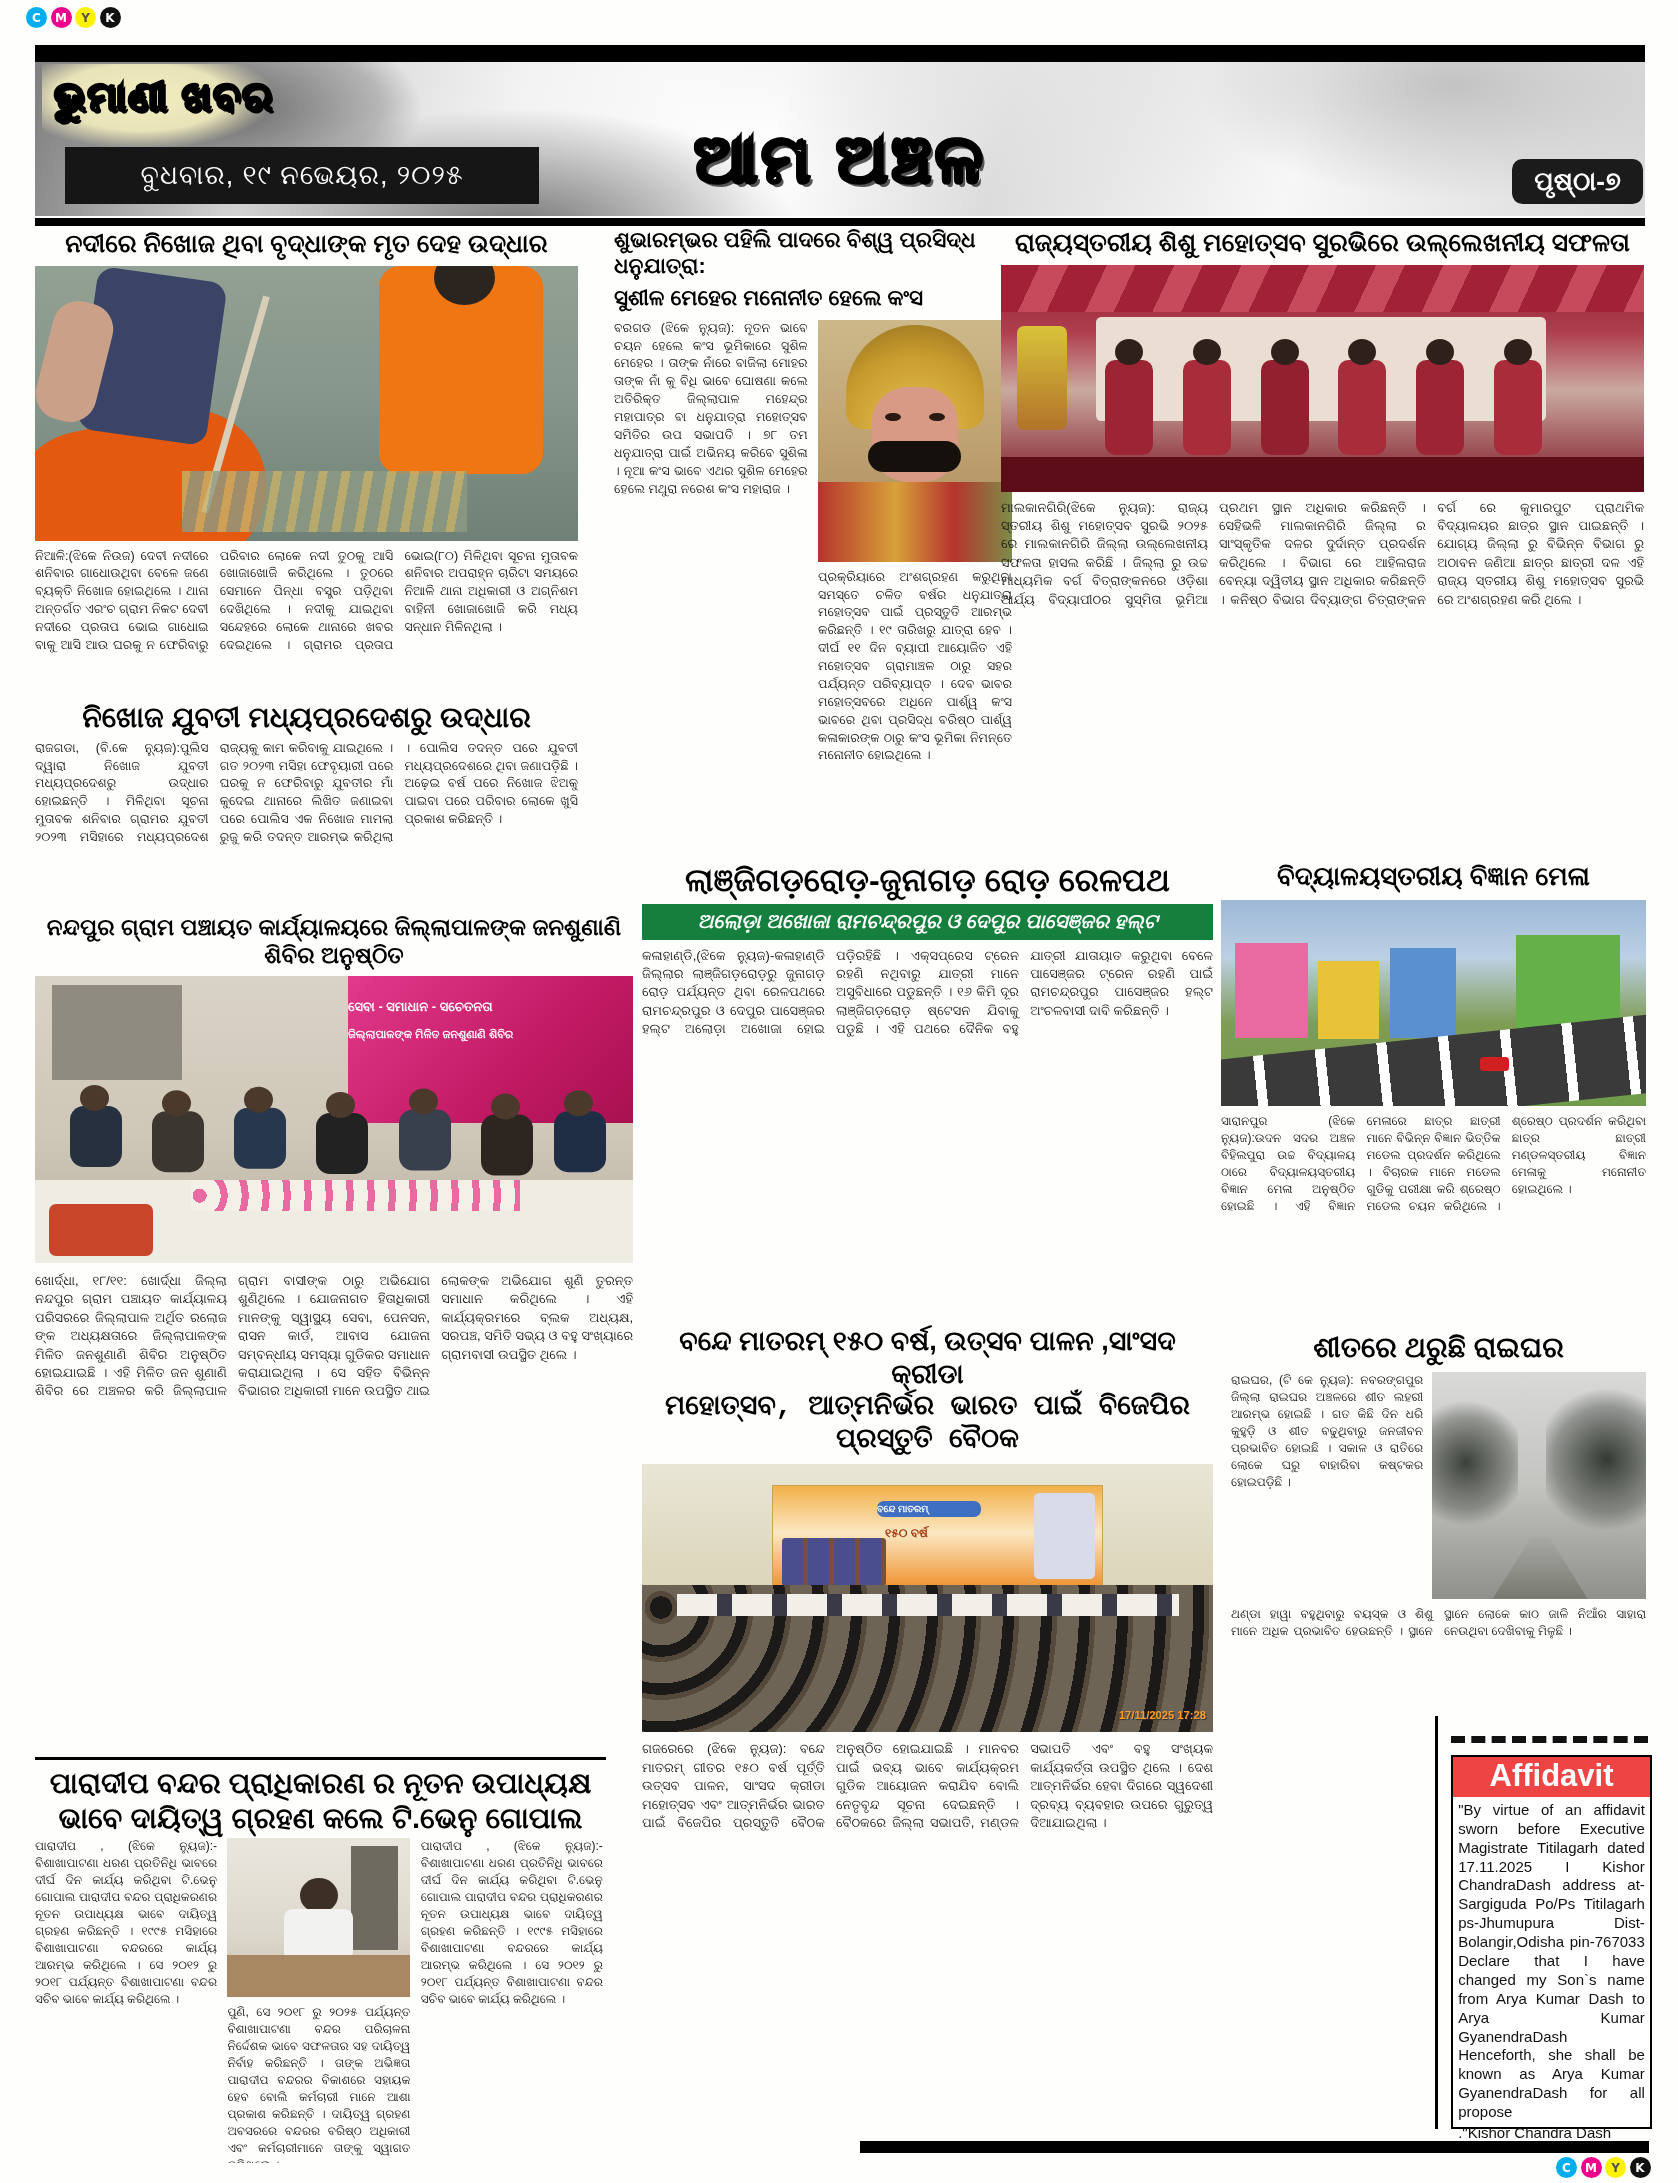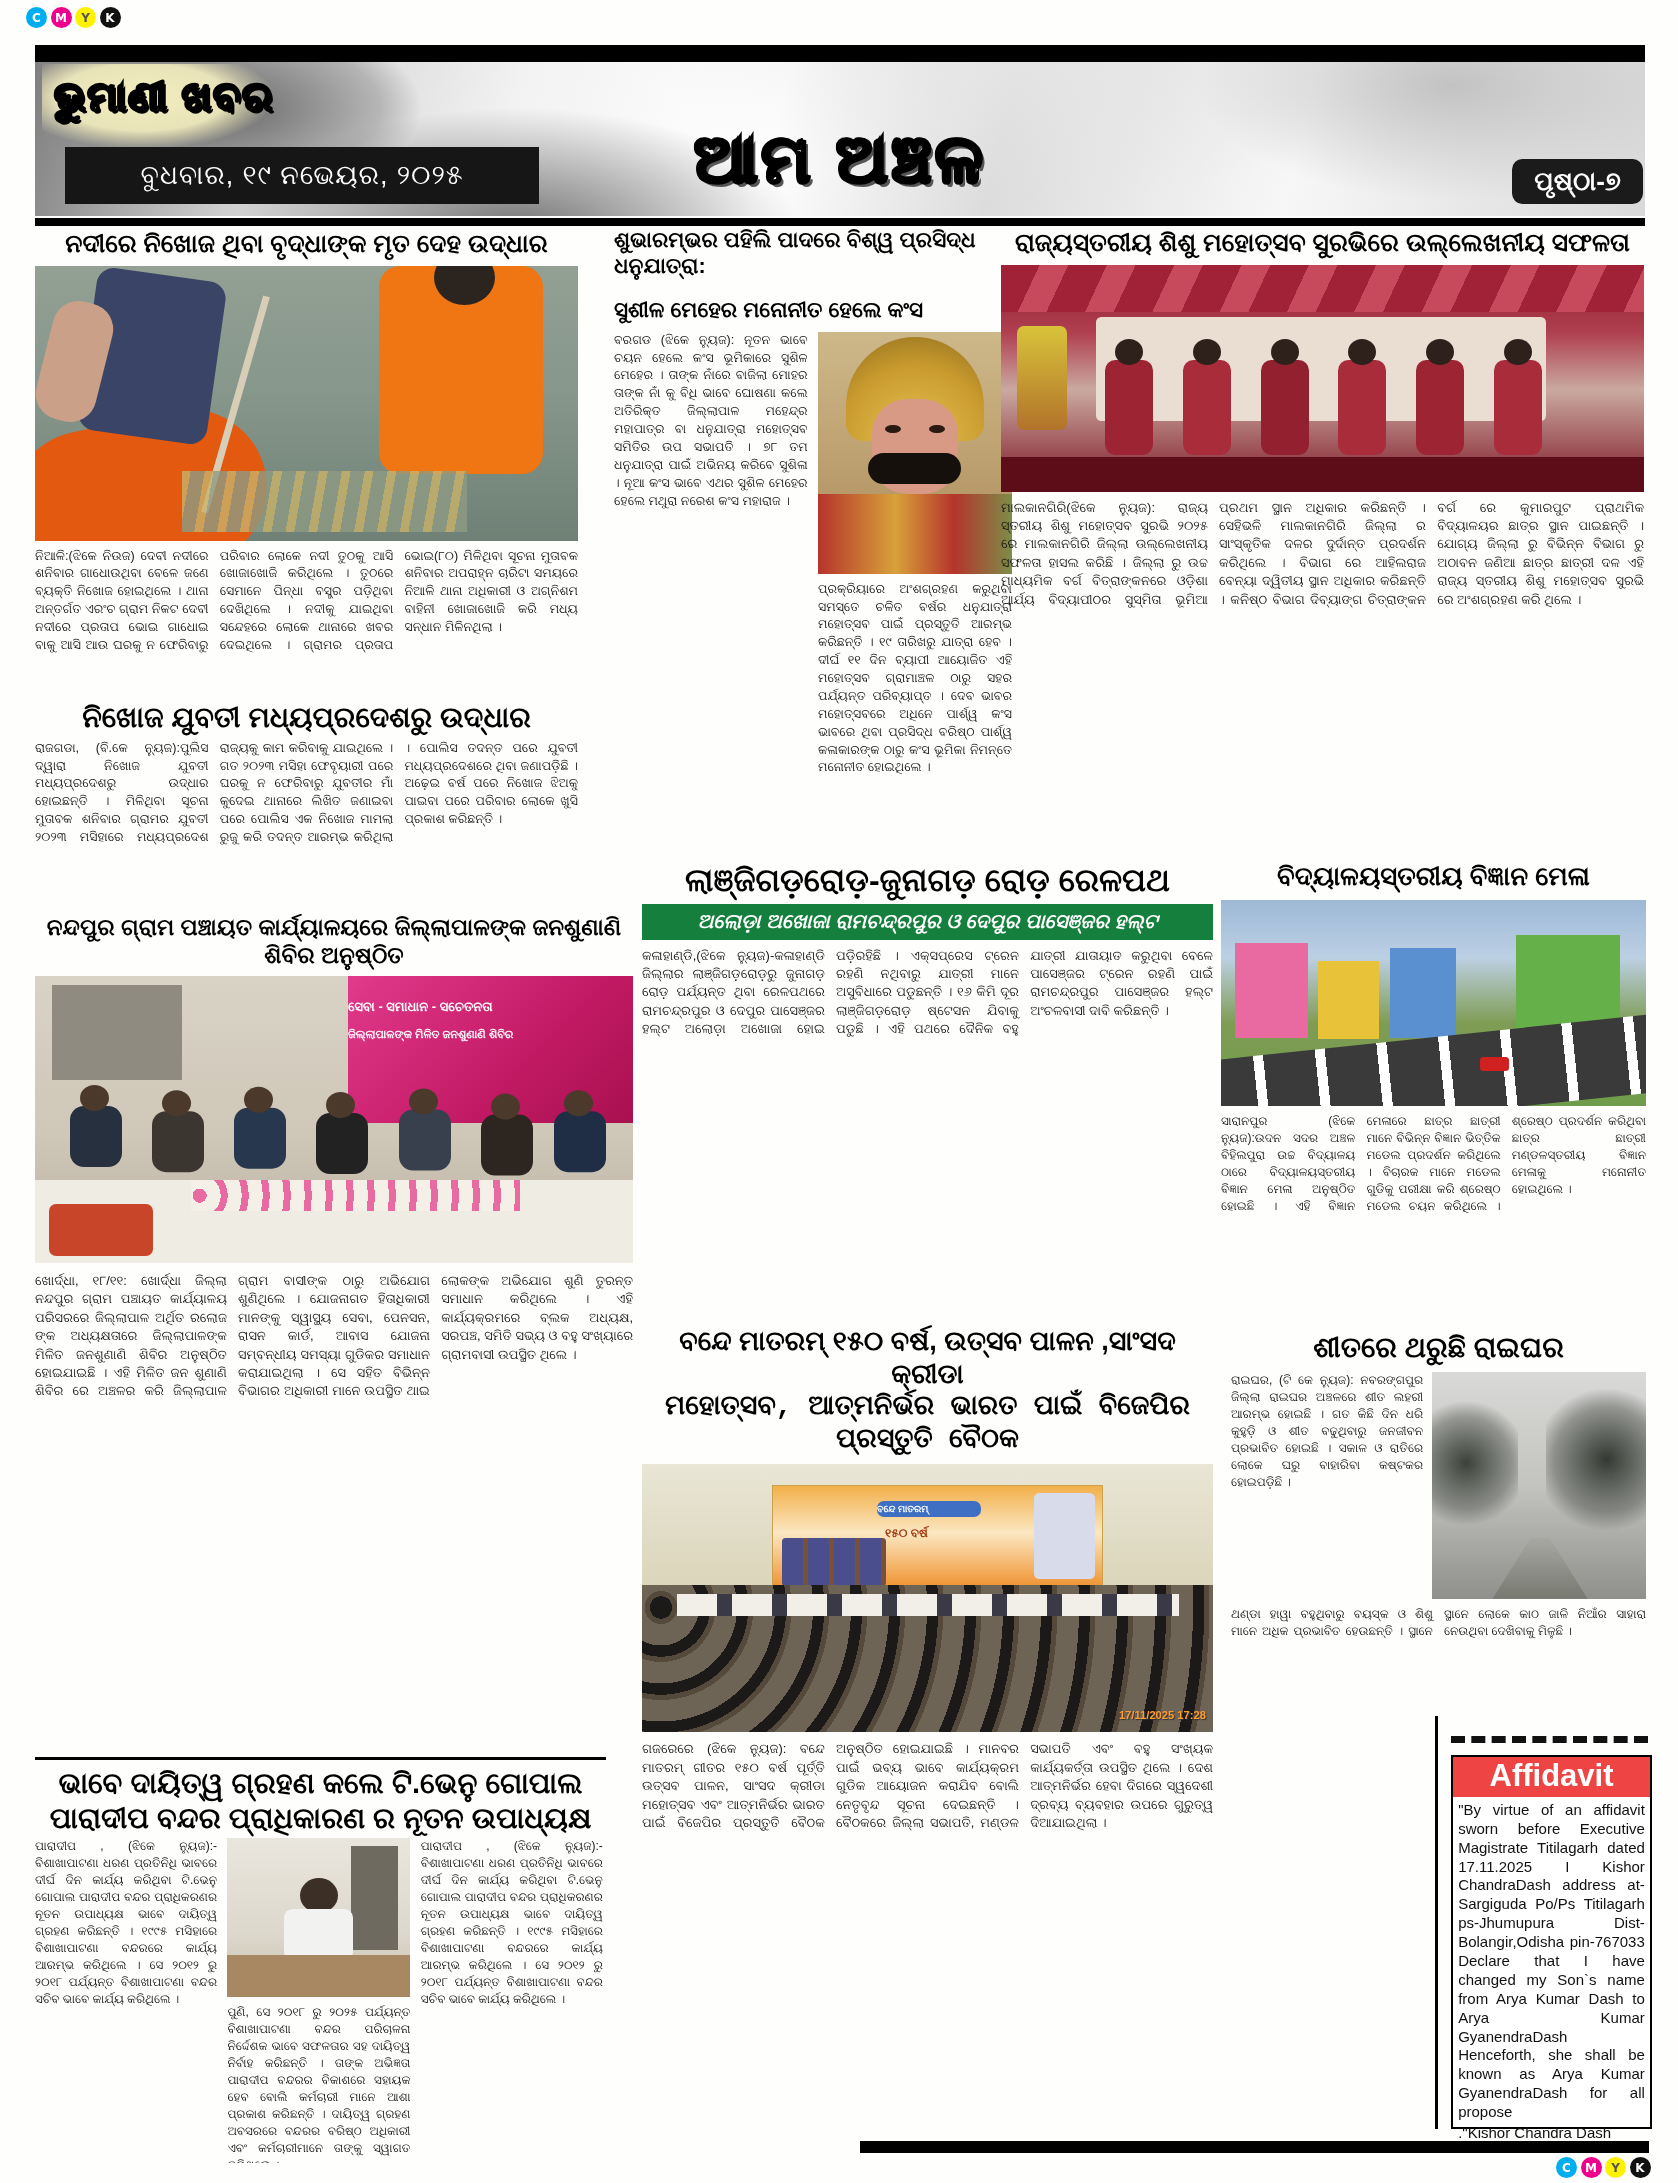--- a/index.html
+++ b/index.html
@@ -89,21 +89,21 @@
       <div class="ph-abs" style="right:83px;top:-15.6px;width:61px;height:55px;background:#2c241e;border-radius:50%;"></div>
       <div class="ph-abs" style="left:147px;bottom:8.6px;width:285px;height:61px;background:repeating-linear-gradient(100deg,#c9b269 0 8.6px,#8e9a83 8.6px 22.5px);opacity:.8;"></div>
     </div>
     <div class="body-txt cols3" style="height:147px;margin-top:7px;">ନିଆଳି:(ଝିକେ ନିଉଜ) ଦେବୀ ନଦୀରେ ଶନିବାର ଗାଧୋଉଥିବା ବେଳେ ଜଣେ ବ୍ୟକ୍ତି ନିଖୋଜ ହୋଇଥିଲେ । ଥାନା ଅନ୍ତର୍ଗତ ଏରଂଚ ଗ୍ରାମ ନିକଟ ଦେବୀ ନଦୀରେ ପ୍ରତାପ ଭୋଇ ଗାଧୋଇ ବାକୁ ଆସି ଆଉ ଘରକୁ ନ ଫେରିବାରୁ ପରିବାର ଲୋକେ ନଦୀ ତୁଠକୁ ଆସି ଖୋଜାଖୋଜି କରିଥିଲେ । ତୁଠରେ ସେମାନେ ପିନ୍ଧା ବସ୍ତ୍ର ପଡ଼ିଥିବା ଦେଖିଥିଲେ । ନଦୀକୁ ଯାଇଥିବା ସନ୍ଦେହରେ ଲୋକେ ଥାନାରେ ଖବର ଦେଇଥିଲେ । ଗ୍ରାମର ପ୍ରତାପ ଭୋଇ(୮୦) ମିଳିଥିବା ସୂଚନା ମୁତାବକ ଶନିବାର ଅପରାହ୍ନ ଚାରିଟା ସମୟରେ ନିଆଳି ଥାନା ଅଧିକାରୀ ଓ ଅଗ୍ନିଶମ ବାହିନୀ ଖୋଜାଖୋଜି କରି ମଧ୍ୟ ସନ୍ଧାନ ମିଳିନଥିଲା ।</div>
     <div class="hl" style="font-size:28.5px;margin-top:5.2px;">ନିଖୋଜ ଯୁବତୀ ମଧ୍ୟପ୍ରଦେଶରୁ ଉଦ୍ଧାର</div>
     <div class="body-txt cols3" style="height:171px;margin-top:5.2px;">ରାଜଗଡା, (ବି.କେ ନ୍ୟୁଜ):ପୁଲିସ ଦ୍ୱାରା ନିଖୋଜ ଯୁବତୀ ମଧ୍ୟପ୍ରଦେଶରୁ ଉଦ୍ଧାର ହୋଇଛନ୍ତି । ମିଳିଥିବା ସୂଚନା ମୁତାବକ ଶନିବାର ଗ୍ରାମର ଯୁବତୀ ୨୦୨୩ ମସିହାରେ ମଧ୍ୟପ୍ରଦେଶ ରାଜ୍ୟକୁ କାମ କରିବାକୁ ଯାଇଥିଲେ । ଗତ ୨୦୨୩ ମସିହା ଫେବୃୟାରୀ ପରେ ଘରକୁ ନ ଫେରିବାରୁ ଯୁବତୀର ମାଁ କୁଦେଇ ଥାନାରେ ଲିଖିତ ଜଣାଇବା ପରେ ପୋଲିସ ଏକ ନିଖୋଜ ମାମଲା ରୁଜୁ କରି ତଦନ୍ତ ଆରମ୍ଭ କରିଥିଲା । ପୋଲିସ ତଦନ୍ତ ପରେ ଯୁବତୀ ମଧ୍ୟପ୍ରଦେଶରେ ଥିବା ଜଣାପଡ଼ିଛି । ଅଢ଼େଇ ବର୍ଷ ପରେ ନିଖୋଜ ଝିଅକୁ ପାଇବା ପରେ ପରିବାର ଲୋକେ ଖୁସି ପ୍ରକାଶ କରିଛନ୍ତି ।</div>
   </div>
 
   <div class="article" style="left:614px;top:227px;width:398px;">
     <div class="hl" style="font-size:21.6px;text-align:left;">ଶୁଭାରମ୍ଭର ପହିଲି ପାଦରେ ବିଶ୍ୱ ପ୍ରସିଦ୍ଧ ଧନୁଯାତ୍ରା:</div>
-    <div class="hl" style="font-size:21.6px;text-align:left;margin-top:17px;">ସୁଶୀଳ ମେହେର ମନୋନୀତ ହେଲେ କଂସ</div>
+    <div class="hl" style="font-size:21.6px;text-align:left;margin-top:5px;">ସୁଶୀଳ ମେହେର ମନୋନୀତ ହେଲେ କଂସ</div>
     <div style="display:flex;gap:10.4px;margin-top:8.6px;">
       <div class="body-txt" style="width:194px;height:564px;">ବରଗଡ (ଝିକେ ନ୍ୟୁଜ): ନୂତନ ଭାବେ ଚୟନ ହେଲେ କଂସ ଭୂମିକାରେ ସୁଶିଳ ମେହେର । ତାଙ୍କ ନାଁରେ ବାଜିଲା ମୋହର ତାଙ୍କ ନାଁ କୁ ବିଧି ଭାବେ ଘୋଷଣା କଲେ ଅତିରିକ୍ତ ଜିଲ୍ଲାପାଳ ମହେନ୍ଦ୍ର ମହାପାତ୍ର ବା ଧନୁଯାତ୍ରା ମହୋତ୍ସବ ସମିତିର ଉପ ସଭାପତି । ୭୮ ତମ ଧନୁଯାତ୍ରା ପାଇଁ ଅଭିନୟ କରିବେ ସୁଶିଳା । ନୂଆ କଂସ ଭାବେ ଏଥର ସୁଶିଳ ମେହେର ହେଲେ ମଥୁରା ନରେଶ କଂସ ମହାରାଜ ।</div>
       <div style="width:194px;">
         <div class="photo" style="width:194px;height:242px;background:linear-gradient(180deg,#cdb88a 0%,#bfa271 50%,#a9895c 100%);">
           <div class="ph-abs" style="left:28px;top:5.2px;width:138px;height:104px;background:radial-gradient(circle at 50% 100%,#e7c355 0%,#c99b2e 60%,#8e6d1e 100%);border-radius:69px 69px 17.3px 17.3px;"></div>
           <div class="ph-abs" style="left:54px;top:67px;width:86px;height:95px;background:#d89a85;border-radius:35px;"></div>
           <div class="ph-abs" style="left:50px;top:121px;width:93px;height:31px;background:#15100c;border-radius:15.6px;"></div>
           <div class="ph-abs" style="left:67px;top:93px;width:15.6px;height:8.6px;background:#2a1a12;border-radius:50%;"></div>
           <div class="ph-abs" style="left:111px;top:93px;width:15.6px;height:8.6px;background:#2a1a12;border-radius:50%;"></div>
           <div class="ph-abs" style="left:0;bottom:0;width:194px;height:80px;background:linear-gradient(90deg,#b5342c,#d8a13a 40%,#b5342c 70%,#7d8d49);"></div>
@@ -195,22 +195,22 @@
   <div class="vrule" style="left:1435px;top:1716px;width:2.6px;height:413px;"></div>
   <div class="dashed-div" style="left:1451px;top:1736px;width:197px;"></div>
   <div class="affidavit">
     <div class="aff-head">Affidavit</div>
     <div class="aff-body">"By virtue of an affidavit sworn before Executive Magistrate Titilagarh dated 17.11.2025 I Kishor ChandraDash address at-Sargiguda Po/Ps Titilagarh ps-Jhumupura Dist-Bolangir,Odisha pin-767033 Declare that I have changed my Son`s name from Arya Kumar Dash to Arya Kumar GyanendraDash Henceforth, she shall be known as Arya Kumar GyanendraDash for all propose</div>
     <div class="aff-sign">."Kishor Chandra Dash</div>
   </div>
 
   <div class="hrule" style="left:35px;top:1757px;width:571px;height:2.6px;"></div>
   <div class="article" style="left:35px;top:1766px;width:571px;">
+    <div class="hl" style="font-size:29px;">ପାରାଦୀପ ବନ୍ଦର ପ୍ରାଧିକାରଣ ର ନୂତନ ଉପାଧ୍ୟକ୍ଷ</div>
     <div class="hl" style="font-size:29px;">ଭାବେ ଦାୟିତ୍ୱ ଗ୍ରହଣ କଲେ ଟି.ଭେନୁ ଗୋପାଲ</div>
-    <div class="hl" style="font-size:29px;">ପାରାଦୀପ ବନ୍ଦର ପ୍ରାଧିକାରଣ ର ନୂତନ ଉପାଧ୍ୟକ୍ଷ</div>
     <div style="display:flex;gap:10.4px;margin-top:1px;">
       <div class="body-txt" style="width:182px;height:327px;font-size:12px;">ପାରାଦୀପ , (ଝିକେ ନ୍ୟୁଜ):- ବିଶାଖାପାଟଣା ଧରଣ ପ୍ରତିନିଧି ଭାବରେ ଦୀର୍ଘ ଦିନ କାର୍ଯ୍ୟ କରିଥିବା ଟି.ଭେନୁ ଗୋପାଲ ପାରାଦୀପ ବନ୍ଦର ପ୍ରାଧିକରଣର ନୂତନ ଉପାଧ୍ୟକ୍ଷ ଭାବେ ଦାୟିତ୍ୱ ଗ୍ରହଣ କରିଛନ୍ତି । ୧୯୯୫ ମସିହାରେ ବିଶାଖାପାଟଣା ବନ୍ଦରରେ କାର୍ଯ୍ୟ ଆରମ୍ଭ କରିଥିଲେ । ସେ ୨୦୧୨ ରୁ ୨୦୧୮ ପର୍ଯ୍ୟନ୍ତ ବିଶାଖାପାଟଣା ବନ୍ଦର ସଚିବ ଭାବେ କାର୍ଯ୍ୟ କରିଥିଲେ ।</div>
       <div style="width:183px;">
         <div class="photo" style="width:183px;height:159px;background:linear-gradient(180deg,#e9e6de 0%,#ddd8cc 60%,#c6bfae 100%);">
           <div class="ph-abs" style="right:12px;top:8.6px;width:47px;height:104px;background:#6e6a60;"></div>
           <div class="ph-abs" style="left:73px;top:40px;width:38px;height:35px;background:#3c2f26;border-radius:50%;"></div>
           <div class="ph-abs" style="left:57px;top:71px;width:69px;height:52px;background:#f2f2f0;border-radius:8.6px;"></div>
           <div class="ph-abs" style="left:0;bottom:0;width:183px;height:42px;background:#a88862;"></div>
         </div>
         <div class="body-txt" style="width:183px;height:159px;margin-top:7px;font-size:12px;">ପୁଣି, ସେ ୨୦୧୮ ରୁ ୨୦୨୫ ପର୍ଯ୍ୟନ୍ତ ବିଶାଖାପାଟଣା ବନ୍ଦର ପରିଚାଳନା ନିର୍ଦ୍ଦେଶକ ଭାବେ ସଫଳତାର ସହ ଦାୟିତ୍ୱ ନିର୍ବାହ କରିଛନ୍ତି । ତାଙ୍କ ଅଭିଜ୍ଞତା ପାରାଦୀପ ବନ୍ଦରର ବିକାଶରେ ସହାୟକ ହେବ ବୋଲି କର୍ମଚାରୀ ମାନେ ଆଶା ପ୍ରକାଶ କରିଛନ୍ତି । ଦାୟିତ୍ୱ ଗ୍ରହଣ ଅବସରରେ ବନ୍ଦରର ବରିଷ୍ଠ ଅଧିକାରୀ ଏବଂ କର୍ମଚାରୀମାନେ ତାଙ୍କୁ ସ୍ୱାଗତ କରିଥିଲେ ।</div>

